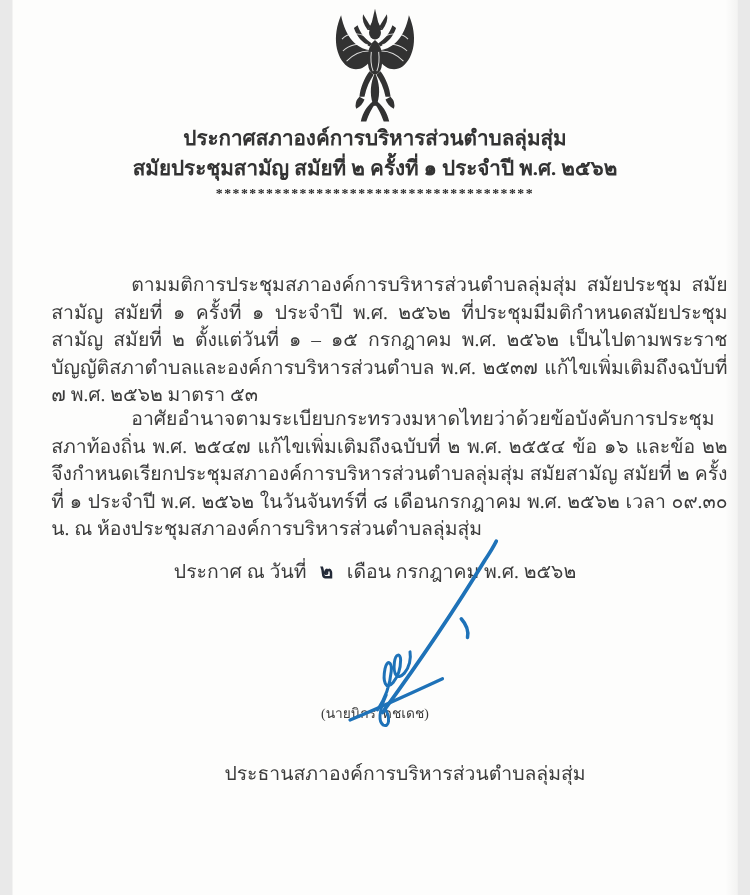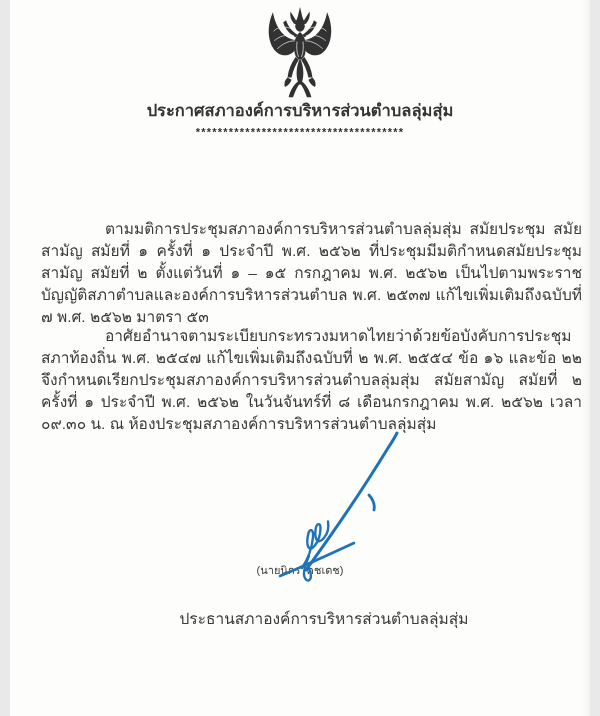--- a/index.html
+++ b/index.html
@@ -8,20 +8,21 @@
     font-family:"Liberation Sans", sans-serif;
   }
   .page{
     position:relative;
     width:580px;
     height:716px;
     margin:0 auto;
     background:#fdfdfc;
     color:#3b3b3b;
     overflow:hidden;
+    font-family:Liberation Serif, serif;
   }
   .emblem{
     position:absolute;
     top:6px;
     left:50%;
     transform:translateX(-50%);
   }
   .title-block{
     position:absolute;
     top:99px;
@@ -152,26 +153,32 @@
         <path d="M95 47 C88 40 77 38 68 40"></path>
         <path d="M96 34 C90 27 79 27 70 31"></path>
         <path d="M56 48 C55 56 55.5 63 58 69"></path>
         <path d="M64 48 C65 56 64.5 63 62 69"></path>
       </g>
     </svg>
   </div>
 
   <div class="title-block">
     <div class="title-line">ประกาศสภาองค์การบริหารส่วนตำบลลุ่มสุ่ม</div>
+    <div class="title-line">สมัยประชุมสามัญ สมัยที่ ๒ ครั้งที่ ๑ ประจำปี พ.ศ. ๒๕๖๒</div>
     <div class="divider">**************************************</div>
   </div>
 
   <p class="body-text para1">ตามมติการประชุมสภาองค์การบริหารส่วนตำบลลุ่มสุ่ม สมัยประชุม สมัยสามัญ สมัยที่ ๑ ครั้งที่ ๑ ประจำปี พ.ศ. ๒๕๖๒ ที่ประชุมมีมติกำหนดสมัยประชุมสามัญ สมัยที่ ๒ ตั้งแต่วันที่ ๑ – ๑๕ กรกฎาคม พ.ศ. ๒๕๖๒ เป็นไปตามพระราชบัญญัติสภาตำบลและองค์การบริหารส่วนตำบล พ.ศ. ๒๕๓๗ แก้ไขเพิ่มเติมถึงฉบับที่ ๗ พ.ศ. ๒๕๖๒ มาตรา ๕๓</p>
   <p class="body-text para2">อาศัยอำนาจตามระเบียบกระทรวงมหาดไทยว่าด้วยข้อบังคับการประชุมสภาท้องถิ่น พ.ศ. ๒๕๔๗ แก้ไขเพิ่มเติมถึงฉบับที่ ๒ พ.ศ. ๒๕๕๔ ข้อ ๑๖ และข้อ ๒๒ จึงกำหนดเรียกประชุมสภาองค์การบริหารส่วนตำบลลุ่มสุ่ม สมัยสามัญ สมัยที่ ๒ ครั้งที่ ๑ ประจำปี พ.ศ. ๒๕๖๒ ในวันจันทร์ที่ ๘ เดือนกรกฎาคม พ.ศ. ๒๕๖๒ เวลา ๐๙.๓๐ น. ณ ห้องประชุมสภาองค์การบริหารส่วนตำบลลุ่มสุ่ม</p>
 
+  <div class="date-line">
+    <span>ประกาศ ณ วันที่</span>
+    <span class="date-day">๒</span>
+    <span>เดือน กรกฎาคม พ.ศ. ๒๕๖๒</span>
+  </div>
 
   <div class="signature-svg">
     <svg width="160" height="160" viewBox="0 0 160 160" aria-hidden="true">
       <g stroke="#1e72b8" fill="none" stroke-linecap="round">
 
         <path stroke-width="3" d="M38 144 C54 122 92 68 120 22 C124 16 127 11 129 7"></path>
 
         <path stroke-width="2.6" d="M12 150 C34 141 60 129 86 117"></path>
 
         <path stroke-width="2.4" d="M34 142 C40 133 44 122 45 111 C45.6 103 41.5 101.5 40 109 C38 119 40.5 127 46.5 120 C50.5 115 52.5 108 52.5 102 C52.5 96.5 48.5 96.5 47.5 104 C46.5 113 49.5 119 55.5 112.5 C59.5 108 61 101 60 95.5"></path>

